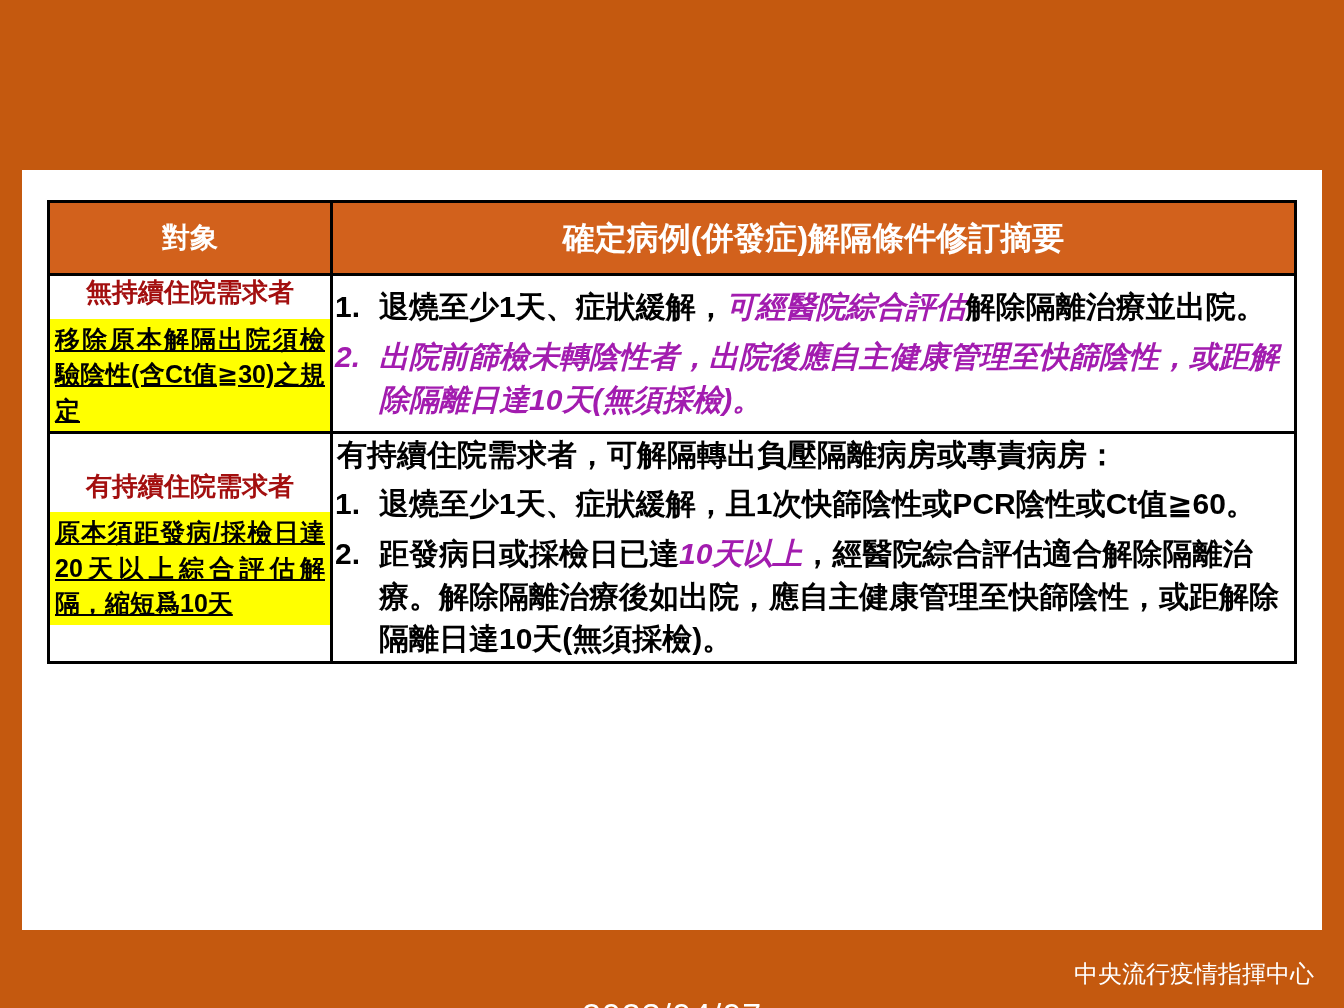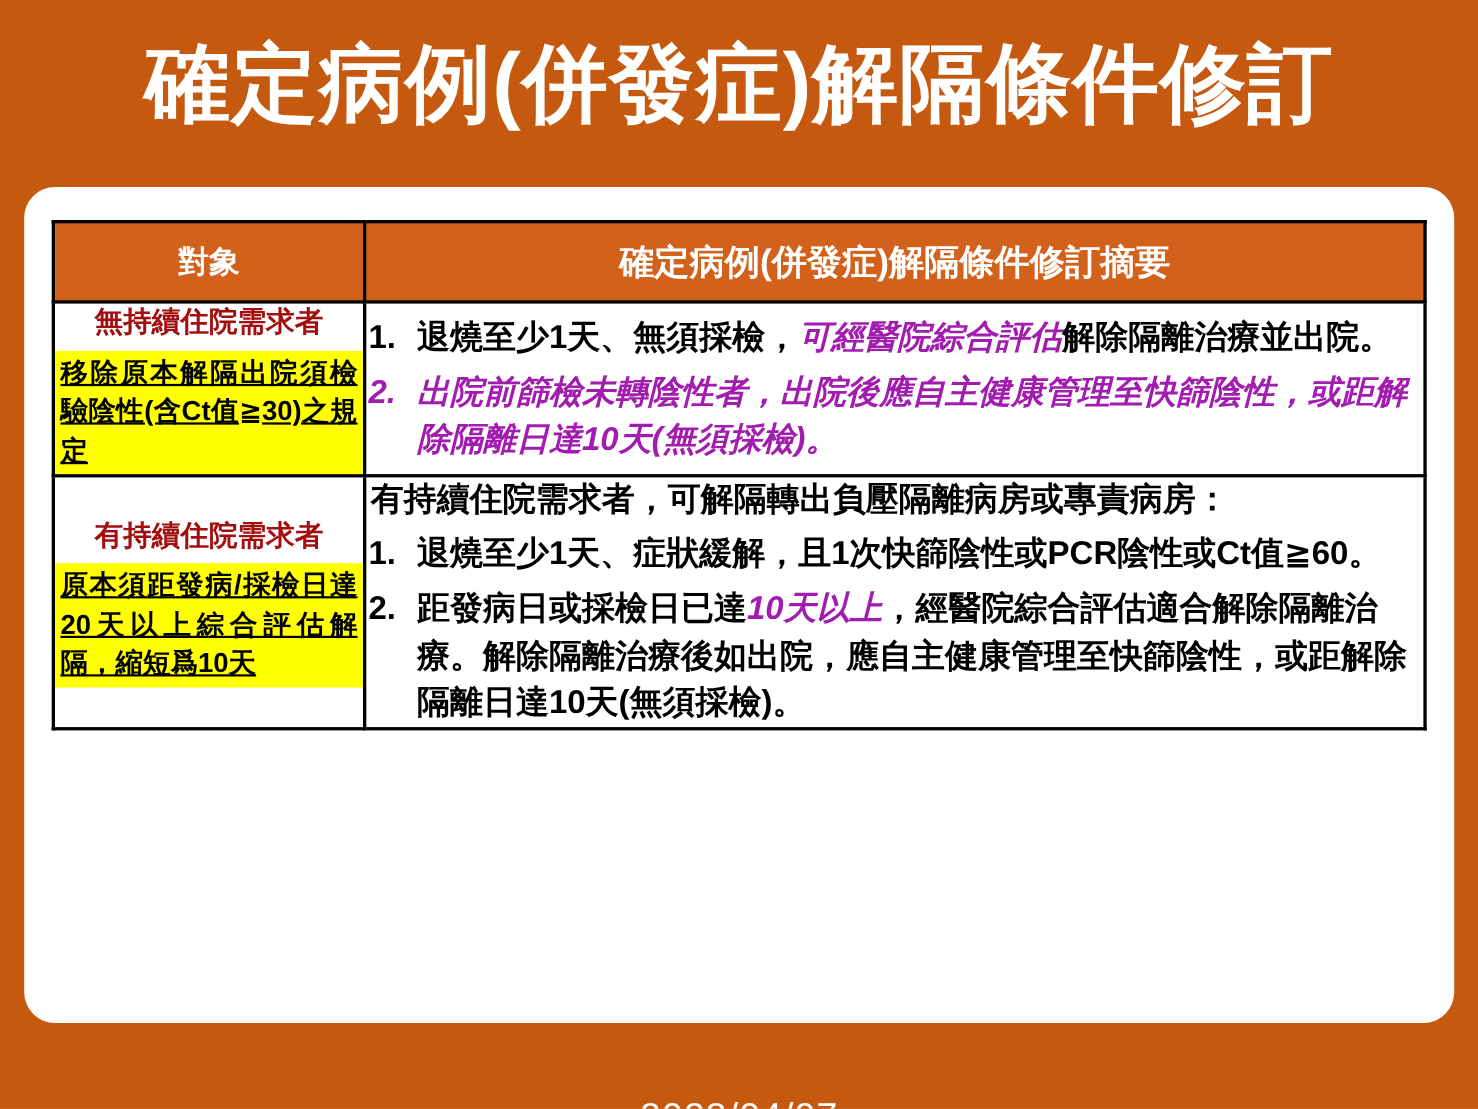--- a/index.html
+++ b/index.html
@@ -35,21 +35,20 @@
     white-space: nowrap;
   }
   
   .card {
     position: absolute;
     top: 170px;
     left: 22px;
     width: 1300px;
     height: 760px;
     background: #ffffff;
-    border-radius: 28px;
   }
   .table {
     position: absolute;
     top: 30px;
     left: 25px;
     width: 1250px;
     border: 3px solid #000000;
     border-collapse: collapse;
     table-layout: fixed;
   }
@@ -147,21 +146,20 @@
     color: #ffffff;
     font-size: 24px;
     white-space: nowrap;
   }
 </style>
 </head>
 <body>
 
 <div class="poster">
 
-  <div class="title">確定病例(併發症)解隔條件修訂</div>
 
   <div class="card">
     <table class="table">
       <colgroup>
         <col class="col-left">
         <col class="col-right">
       </colgroup>
       <tbody>
         <tr>
           <th class="hdr">對象</th>
@@ -170,21 +168,21 @@
 
         <tr>
           <td class="left-cell">
             <div class="left-title">無持續住院需求者</div>
             <div class="left-note">移除原本解隔出院須檢驗陰性(含Ct值≧30)之規定</div>
           </td>
           <td class="right-cell">
             <ul class="olist">
               <li>
                 <span class="num">1.</span>
-                <span>退燒至少1天、無須採檢，</span><span class="orange">可經醫院綜合評估</span><span>解除隔離治療並出院。</span>
+                <span>退燒至少1天、症狀緩解，</span><span class="orange">可經醫院綜合評估</span><span>解除隔離治療並出院。</span>
               </li>
               <li>
                 <span class="num orange">2.</span>
                 <span class="orange">出院前篩檢未轉陰性者，出院後應自主健康管理至快篩陰性，或距解除隔離日達10天(無須採檢)。</span>
               </li>
             </ul>
           </td>
         </tr>
 
         <tr>
@@ -204,14 +202,15 @@
                 <span>距發病日或採檢日已達</span><span class="orange">10天以上</span><span>，經醫院綜合評估適合解除隔離治療。解除隔離治療後如出院，應自主健康管理至快篩陰性，或距解除隔離日達10天(無須採檢)。</span>
               </li>
             </ul>
           </td>
         </tr>
       </tbody>
     </table>
   </div>
 
   <div class="footer-date">2023/04/07</div>
+  <div class="footer-org">中央流行疫情指揮中心</div>
 
 </div>
 
 </body></html>

